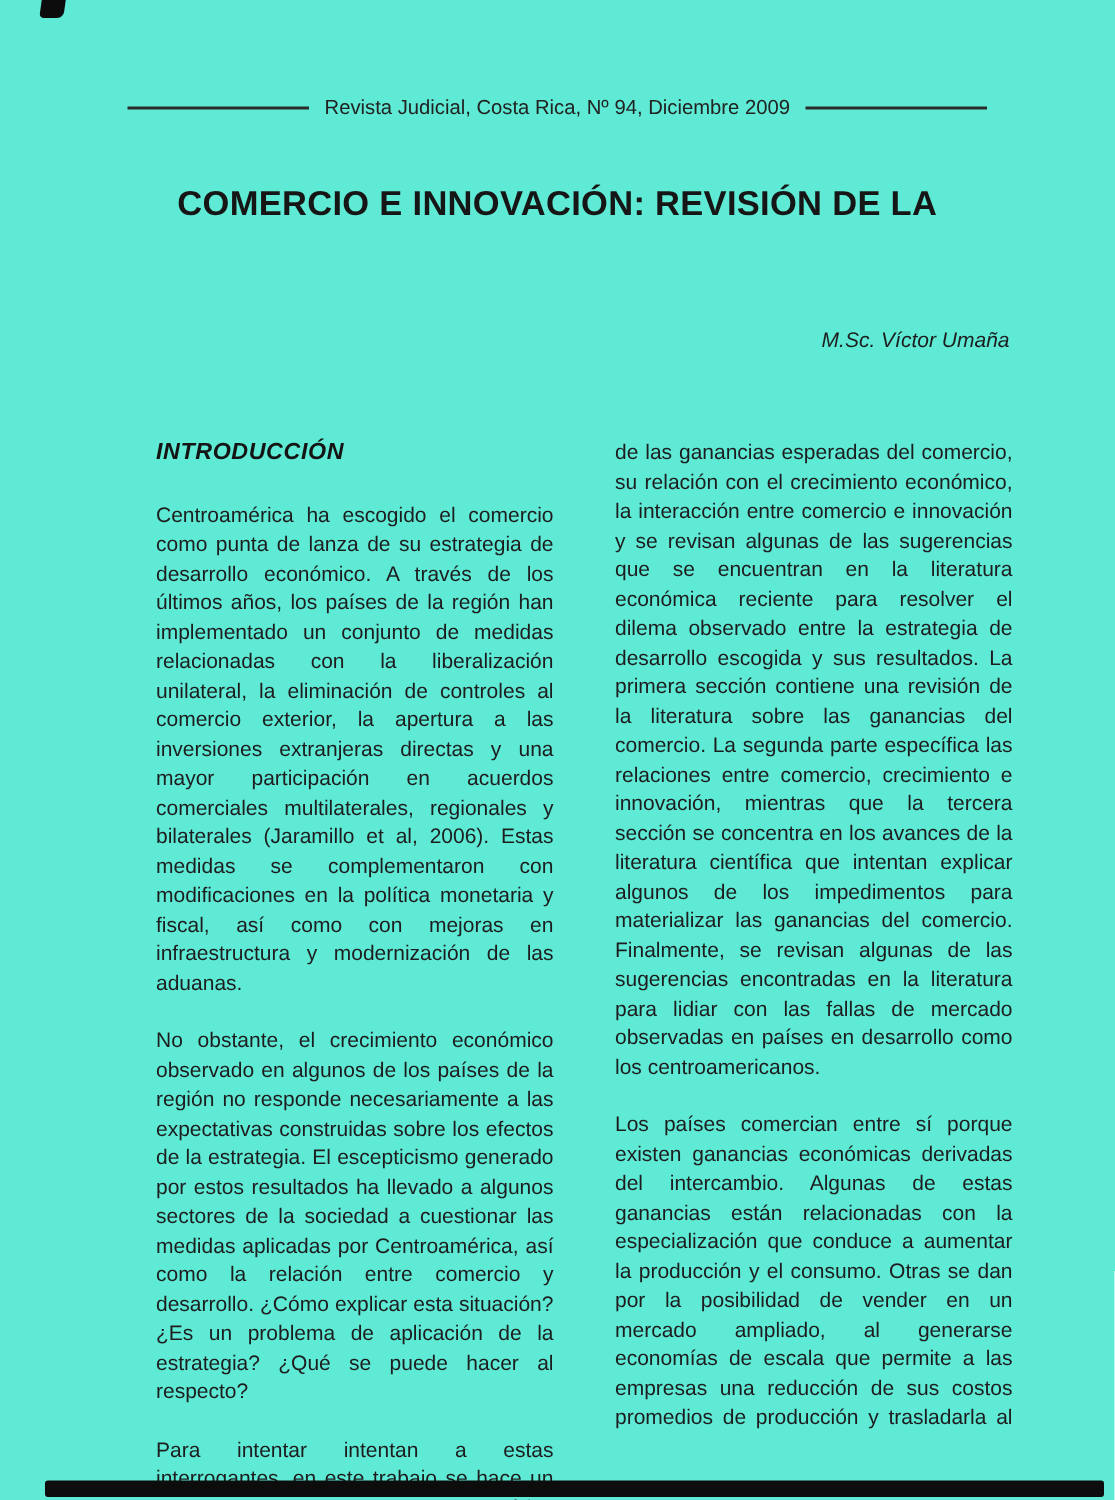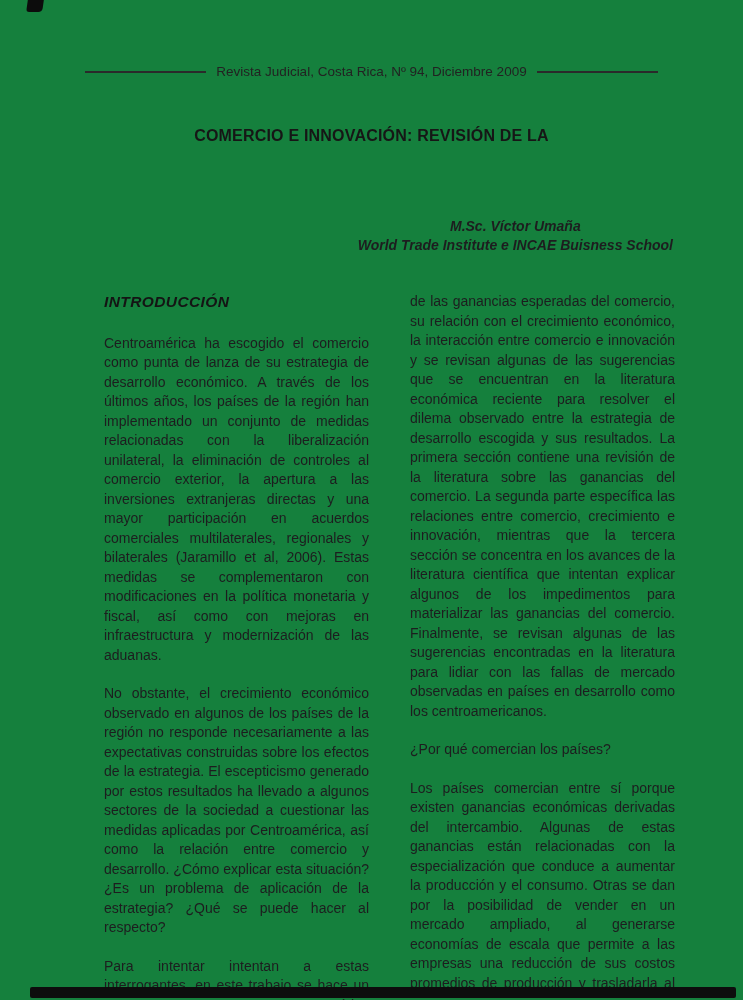--- a/index.html
+++ b/index.html
@@ -4,21 +4,21 @@
 <style>
   html, body {
     margin: 0;
     padding: 0;
     background: #ffffff;
   }
   .page {
     position: relative;
     width: 743px;
     height: 1000px;
-    background: #15803d;
+    background: #5eead4;
     font-family: "Liberation Sans", sans-serif;
     color: #1d1d1f;
     overflow: hidden;
   }
 
   
   .journal-header {
     position: absolute;
     top: 64px;
     left: 85px;
@@ -37,35 +37,35 @@
   }
 
   
   .title {
     position: absolute;
     top: 118px;
     left: 0;
     width: 100%;
     margin: 0;
     text-align: center;
-    font-size: 16px;
+    font-size: 23px;
     line-height: 35px;
     font-weight: bold;
     letter-spacing: 0.2px;
     color: #161616;
   }
   .title .title-line { display: block; }
 
   
   .author {
     position: absolute;
     top: 217px;
     right: 70px;
-    text-align: center;
-    font-weight: bold;
+    text-align: left;
+    font-weight: normal;
     font-style: italic;
     font-size: 14px;
     line-height: 18.5px;
     color: #1d1d1f;
   }
 
   
   .columns {
     position: absolute;
     top: 292px;
@@ -129,35 +129,33 @@
     <span class="journal-line">Revista Judicial, Costa Rica, Nº 94, Diciembre 2009</span>
     <span class="rule"></span>
   </header>
 
   <h1 class="title">
     <span class="title-line">COMERCIO E INNOVACIÓN: REVISIÓN DE LA</span>
   </h1>
 
   <div class="author">
     <div>M.Sc. Víctor Umaña</div>
-    <div>World Trade Institute e INCAE Buisness School</div>
   </div>
 
   <main class="columns">
 
     <section class="col">
       <h2 class="intro-heading">INTRODUCCIÓN</h2>
       <p>Centroamérica ha escogido el comercio como punta de lanza de su estrategia de desarrollo económico. A través de los últimos años, los países de la región han implementado un conjunto de medidas relacionadas con la liberalización unilateral, la eliminación de controles al comercio exterior, la apertura a las inversiones extranjeras directas y una mayor participación en acuerdos comerciales multilaterales, regionales y bilaterales (Jaramillo et al, 2006). Estas medidas se complementaron con modificaciones en la política monetaria y fiscal, así como con mejoras en infraestructura y modernización de las aduanas.</p>
       <p>No obstante, el crecimiento económico observado en algunos de los países de la región no responde necesariamente a las expectativas construidas sobre los efectos de la estrategia. El escepticismo generado por estos resultados ha llevado a algunos sectores de la sociedad a cuestionar las medidas aplicadas por Centroamérica, así como la relación entre comercio y desarrollo. ¿Cómo explicar esta situación? ¿Es un problema de aplicación de la estrategia? ¿Qué se puede hacer al respecto?</p>
       <p class="cut">Para intentar intentan a estas interrogantes, en este trabajo se hace un repaso teórico</p>
     </section>
 
     <section class="col">
       <p>de las ganancias esperadas del comercio, su relación con el crecimiento económico, la interacción entre comercio e innovación y se revisan algunas de las sugerencias que se encuentran en la literatura económica reciente para resolver el dilema observado entre la estrategia de desarrollo escogida y sus resultados. La primera sección contiene una revisión de la literatura sobre las ganancias del comercio. La segunda parte específica las relaciones entre comercio, crecimiento e innovación, mientras que la tercera sección se concentra en los avances de la literatura científica que intentan explicar algunos de los impedimentos para materializar las ganancias del comercio. Finalmente, se revisan algunas de las sugerencias encontradas en la literatura para lidiar con las fallas de mercado observadas en países en desarrollo como los centroamericanos.</p>
-      <p class="subq">¿Por qué comercian los países?</p>
       <p class="cut">Los países comercian entre sí porque existen ganancias económicas derivadas del intercambio. Algunas de estas ganancias están relacionadas con la especialización que conduce a aumentar la producción y el consumo. Otras se dan por la posibilidad de vender en un mercado ampliado, al generarse economías de escala que permite a las empresas una reducción de sus costos promedios de producción y trasladarla al</p>
     </section>
 
   </main>
 
   <div class="scan-bar-bottom"></div>
 
 </div>
 
 </body></html>

